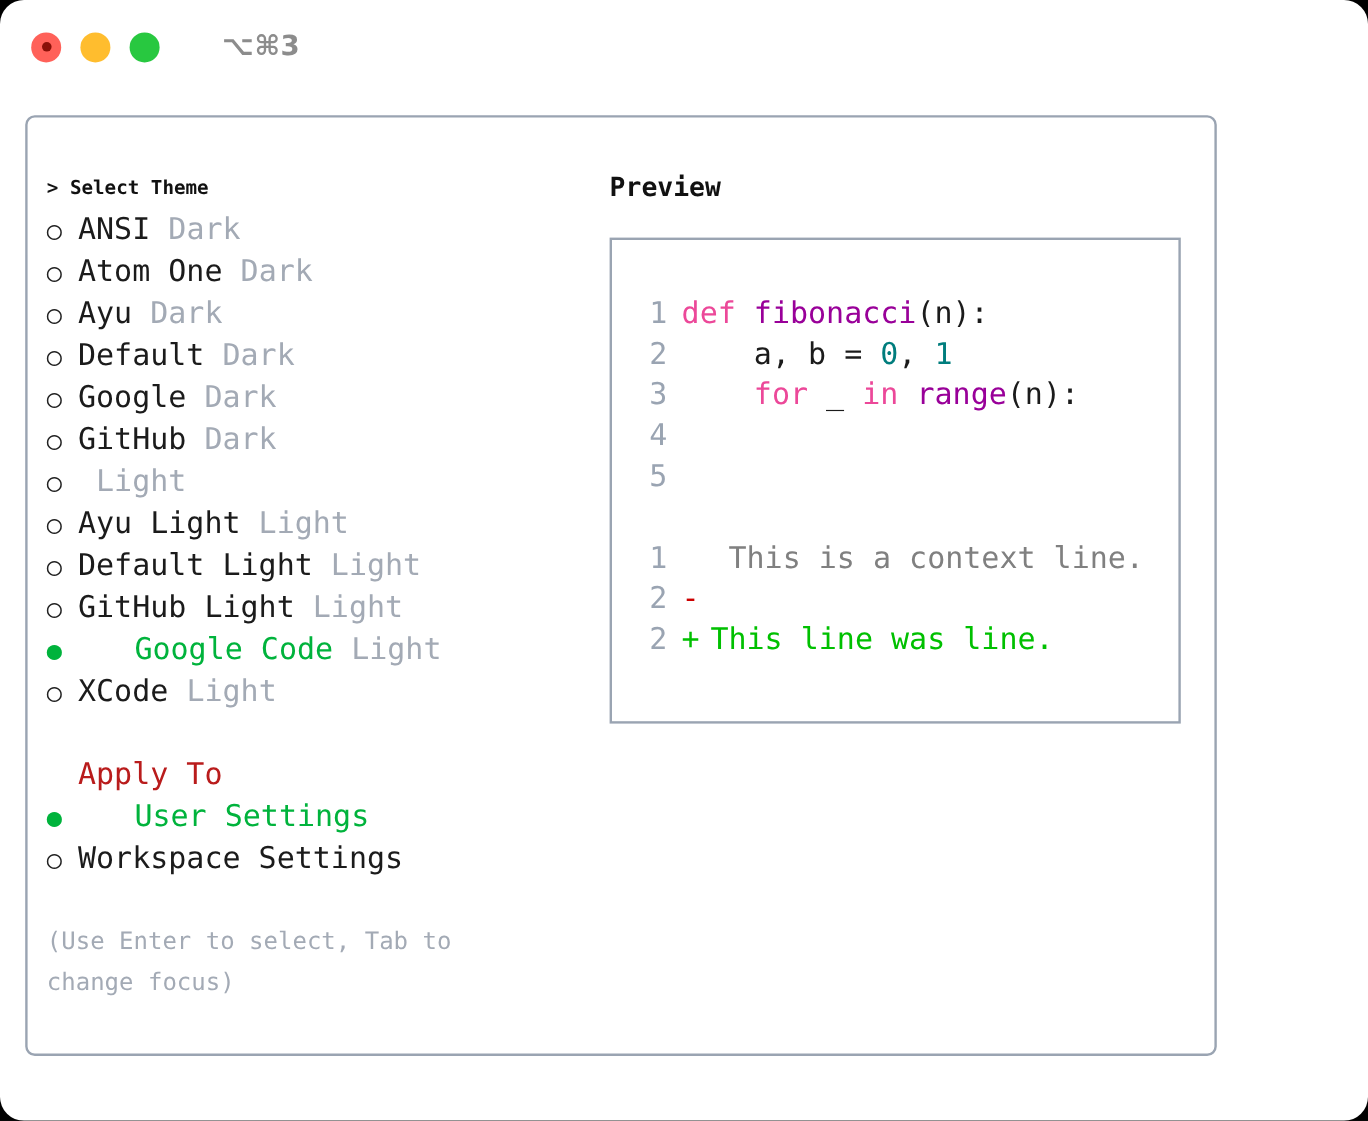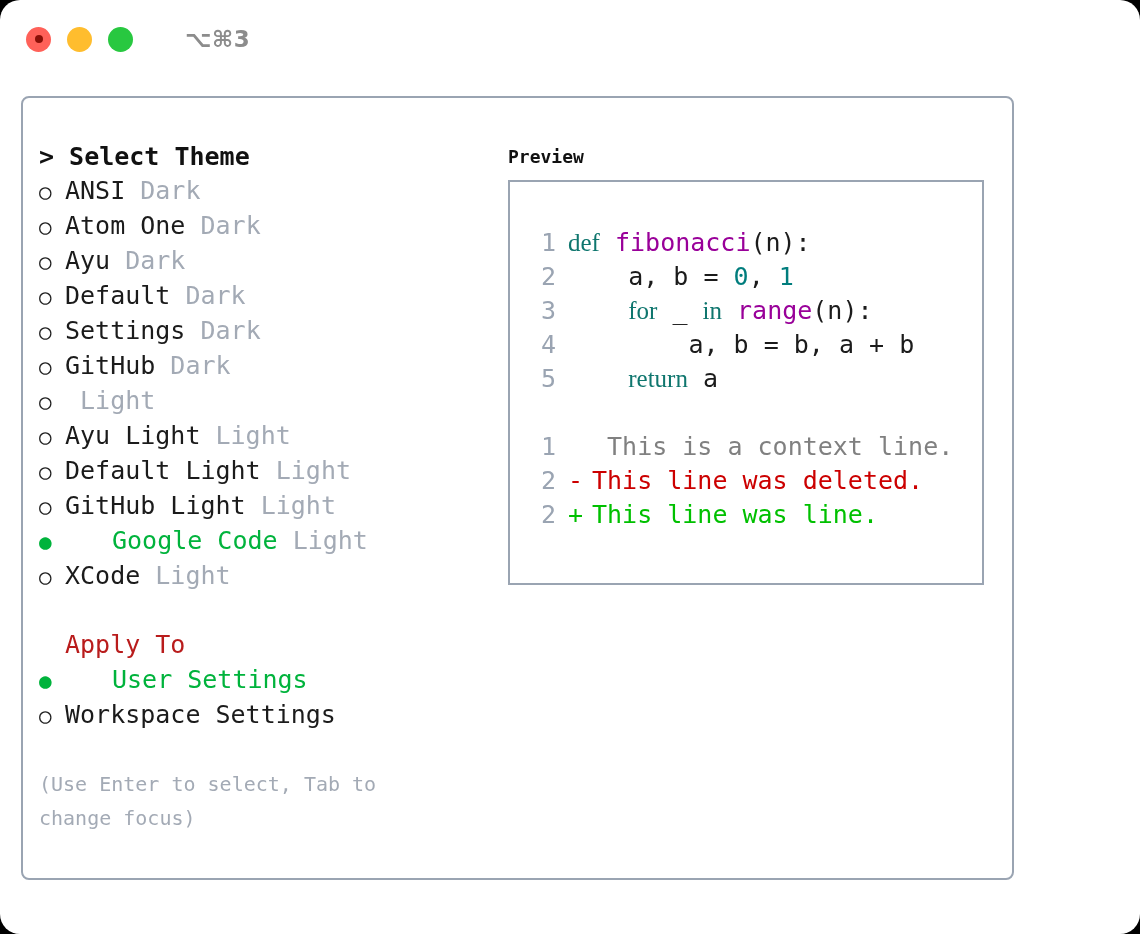--- a/index.html
+++ b/index.html
@@ -88,21 +88,21 @@
   }
 
   
   #left-col {
     width: 460px;
     padding-left: 16px;
     box-sizing: border-box;
   }
 
   .section-head {
-    font-size: 25px;
+    font-size: 16px;
     font-weight: bold;
     color: #111111;
     line-height: 34px;
     white-space: pre;
   }
 
   .opt-row {
     display: flex;
     align-items: baseline;
     line-height: 34px;
@@ -143,25 +143,25 @@
     white-space: pre-wrap;
   }
 
   
   #right-col {
     flex: 1;
     padding-left: 25px;
     box-sizing: border-box;
   }
   #preview-title {
-    font-size: 18px;
+    font-size: 22px;
     font-weight: bold;
     color: #111111;
     line-height: 34px;
-    margin-bottom: 6px;
+    margin-bottom: 24px;
   }
   #preview-box {
     width: 476px;
     height: 405px;
     border: 2px solid #9aa4b2;
     box-sizing: border-box;
     background: #ffffff;
     padding: 44px 0 0 0;
   }
 
@@ -179,21 +179,21 @@
     color: #9aa4b2;
     margin-right: 12px;
   }
   .marker {
     width: 24px;
     flex: 0 0 24px;
     text-align: left;
   }
   .code-text { color: #1b1b1b; }
 
-  .tok-kw   { color: #0f766e; font-family: Liberation Serif, serif; }
+  .tok-kw   { color: #ec4899; }
   .tok-fn   { color: #990099; }
   .tok-num  { color: #007d7d; }
   .tok-plain{ color: #1b1b1b; }
 
   .diff-gap { height: 34px; }
   .diff-context .code-text,
   .diff-context .marker { color: #808080; text-align: center; }
   .diff-del .code-text,
   .diff-del .marker { color: #cc0000; }
   .diff-add .code-text,
@@ -217,21 +217,21 @@
     <div id="panel-inner">
 
       <div id="left-col">
         <div class="section-head">&gt; Select Theme</div>
 
         <div id="theme-list">
             <div class="opt-row"><span class="bullet">○</span><span class="opt-label">ANSI</span><span class="opt-kind"> Dark</span></div>
             <div class="opt-row"><span class="bullet">○</span><span class="opt-label">Atom One</span><span class="opt-kind"> Dark</span></div>
             <div class="opt-row"><span class="bullet">○</span><span class="opt-label">Ayu</span><span class="opt-kind"> Dark</span></div>
             <div class="opt-row"><span class="bullet">○</span><span class="opt-label">Default</span><span class="opt-kind"> Dark</span></div>
-            <div class="opt-row"><span class="bullet">○</span><span class="opt-label">Settings</span><span class="opt-kind"> Dark</span></div>
+            <div class="opt-row"><span class="bullet">○</span><span class="opt-label">Google</span><span class="opt-kind"> Dark</span></div>
             <div class="opt-row"><span class="bullet">○</span><span class="opt-label">GitHub</span><span class="opt-kind"> Dark</span></div>
             <div class="opt-row"><span class="bullet">○</span><span class="opt-kind"> Light</span></div>
             <div class="opt-row"><span class="bullet">○</span><span class="opt-label">Ayu Light</span><span class="opt-kind"> Light</span></div>
             <div class="opt-row"><span class="bullet">○</span><span class="opt-label">Default Light</span><span class="opt-kind"> Light</span></div>
             <div class="opt-row"><span class="bullet">○</span><span class="opt-label">GitHub Light</span><span class="opt-kind"> Light</span></div>
             <div class="opt-row selected"><span class="bullet selected">●</span><span class="opt-label">Google Code</span><span class="opt-kind"> Light</span></div>
             <div class="opt-row"><span class="bullet">○</span><span class="opt-label">XCode</span><span class="opt-kind"> Light</span></div>
           </div>
 
         <div class="spacer-sm"></div>
@@ -249,27 +249,27 @@
         <div id="hint-text">(Use Enter to select, Tab to change focus)</div>
       </div>
 
       <div id="right-col">
         <div id="preview-title">Preview</div>
         <div id="preview-box">
           <div id="code-block">
               <div class="code-line"><span class="ln">1</span><span class="code-text"><span class="tok-kw">def</span><span class="tok-plain"> </span><span class="tok-fn">fibonacci</span><span class="tok-plain">(n):</span></span></div>
               <div class="code-line"><span class="ln">2</span><span class="code-text"><span class="tok-plain">    a, b = </span><span class="tok-num">0</span><span class="tok-plain">, </span><span class="tok-num">1</span></span></div>
               <div class="code-line"><span class="ln">3</span><span class="code-text"><span class="tok-plain">    </span><span class="tok-kw">for</span><span class="tok-plain"> _ </span><span class="tok-kw">in</span><span class="tok-plain"> </span><span class="tok-fn">range</span><span class="tok-plain">(n):</span></span></div>
-              <div class="code-line"><span class="ln">4</span><span class="code-text"><span class="tok-plain">        a, b = b, a + b</span></span></div>
-              <div class="code-line"><span class="ln">5</span><span class="code-text"><span class="tok-plain">    </span><span class="tok-kw">return</span><span class="tok-plain"> a</span></span></div>
+              <div class="code-line"><span class="ln">4</span></div>
+              <div class="code-line"><span class="ln">5</span></div>
             </div>
           <div class="diff-gap"></div>
           <div id="diff-block">
               <div class="code-line diff-context"><span class="ln">1</span><span class="marker"> </span><span class="code-text"> This is a context line.</span></div>
-              <div class="code-line diff-del"><span class="ln">2</span><span class="marker">-</span><span class="code-text">This line was deleted.</span></div>
+              <div class="code-line diff-del"><span class="ln">2</span><span class="marker">-</span></div>
               <div class="code-line diff-add"><span class="ln">2</span><span class="marker">+</span><span class="code-text">This line was line.</span></div>
             </div>
         </div>
       </div>
 
     </div>
   </div>
 </div>
 
 </body></html>

